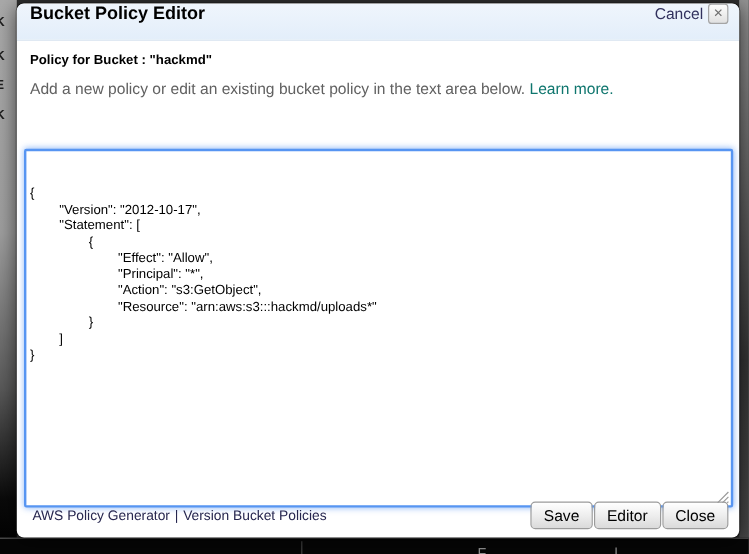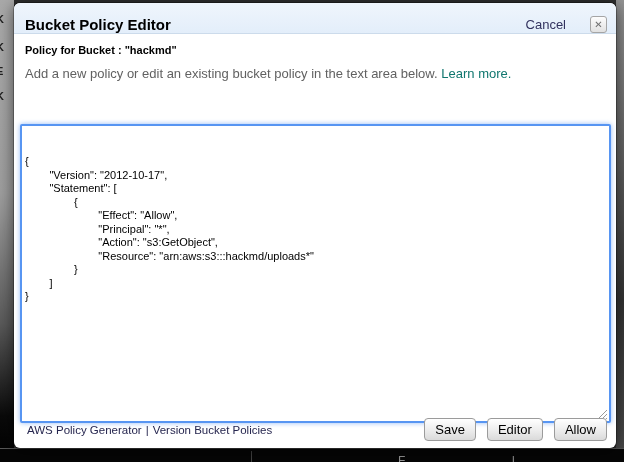--- a/index.html
+++ b/index.html
@@ -16,23 +16,23 @@
   .bottom-band { position:absolute; left:0; top:448px; width:624px; height:14px;
     background:#060606; border-top:1px solid #585858; overflow:hidden; }
   .band-divider { position:absolute; left:251px; top:2px; width:1px; height:12px; background:#454545; }
   .band-frag { position:absolute; top:5px; font-size:12px; color:#9a9a9a; }
   .band-frag.b1 { left:398px; } .band-frag.b2 { left:512px; }
 
   
   .modal { position:absolute; left:14px; top:3px; width:602px; height:445px; background:#fff;
     border-radius:6px; box-shadow:0 3px 16px rgba(0,0,0,.6), 0 0 0 1px rgba(0,0,0,.28); z-index:5; }
   .modal-header { height:31px; background:linear-gradient(#eff5fc,#e3eefa); border-bottom:1px solid #ccdbeb;
-    border-radius:6px 6px 0 0; display:flex; align-items:flex-end; padding:0 9px 0 11px; }
+    border-radius:6px 6px 0 0; display:flex; align-items:flex-start; padding:0 9px 0 11px; }
   .modal-title { font-size:15px; font-weight:bold; color:#000; }
-  .header-right { margin-left:auto; display:flex; align-items:center; gap:24px; }
+  .header-right { margin-left:auto; display:flex; align-items:center; gap:4px; }
   .cancel-link { font-size:13px; color:#32325e; cursor:pointer; }
   .close-btn { width:17px; height:17px; border:1px solid #a5a5a5; border-radius:3px;
     background:linear-gradient(#fdfdfd,#e1e1e1); color:#6f6f6f; font-size:10px; line-height:15px;
     text-align:center; cursor:pointer; }
 
   .modal-body { padding:8px 11px 0; position:relative; }
   .bucket-label { font-size:11px; font-weight:bold; color:#000; margin-top:2px; }
   .description { font-size:13px; color:#616161; margin-top:10px; }
   .learn-more { color:#0f766e; cursor:pointer; }
 
@@ -41,21 +41,21 @@
     font-size:11px; line-height:13.5px; color:#000; white-space:pre; tab-size:8;
     overflow:hidden; padding:2px 0 0 3px; cursor:text; }
   .editor .sp { text-decoration-style:wavy; text-decoration-color:#dd3322;
     text-decoration-thickness:1px; text-underline-offset:2px; }
   .grip { position:absolute; right:1px; bottom:1px; }
 
   .modal-footer { position:absolute; left:13px; right:9px; bottom:7px; display:flex; align-items:center; }
   .footer-links { font-size:11.5px; color:#26264f; }
   .footer-links a { color:#26264f; cursor:pointer; }
   .link-sep { margin:0 4px; text-decoration:none; color:#26264f; }
-  .btn-row { margin-left:auto; display:flex; gap:11px; }
+  .btn-row { margin-left:auto; display:flex; gap:1px; }
   .btn { font-family:"Liberation Sans", sans-serif; font-size:13px; color:#000; height:23px;
     padding:2px 10px; border:1px solid #9b9b9b; border-radius:4px;
     background:linear-gradient(#ffffff,#ececec 55%,#dadada); cursor:pointer; }
 </style>
 </head>
 <body>
 
 <div class="strip-left">
   <span class="frag f1">K</span>
   <span class="frag f2">K</span>
@@ -94,17 +94,17 @@
     </div>
   </div>
 
   <div class="modal-footer">
     <span class="footer-links">
       <a>AWS Policy Generator</a><span class="link-sep">|</span><a>Version Bucket Policies</a>
     </span>
     <span class="btn-row">
       <button class="btn">Save</button>
       <button class="btn">Editor</button>
-      <button class="btn">Allow</button>
+      <button class="btn">Close</button>
     </span>
   </div>
 
 </div>
 
 </body></html>

